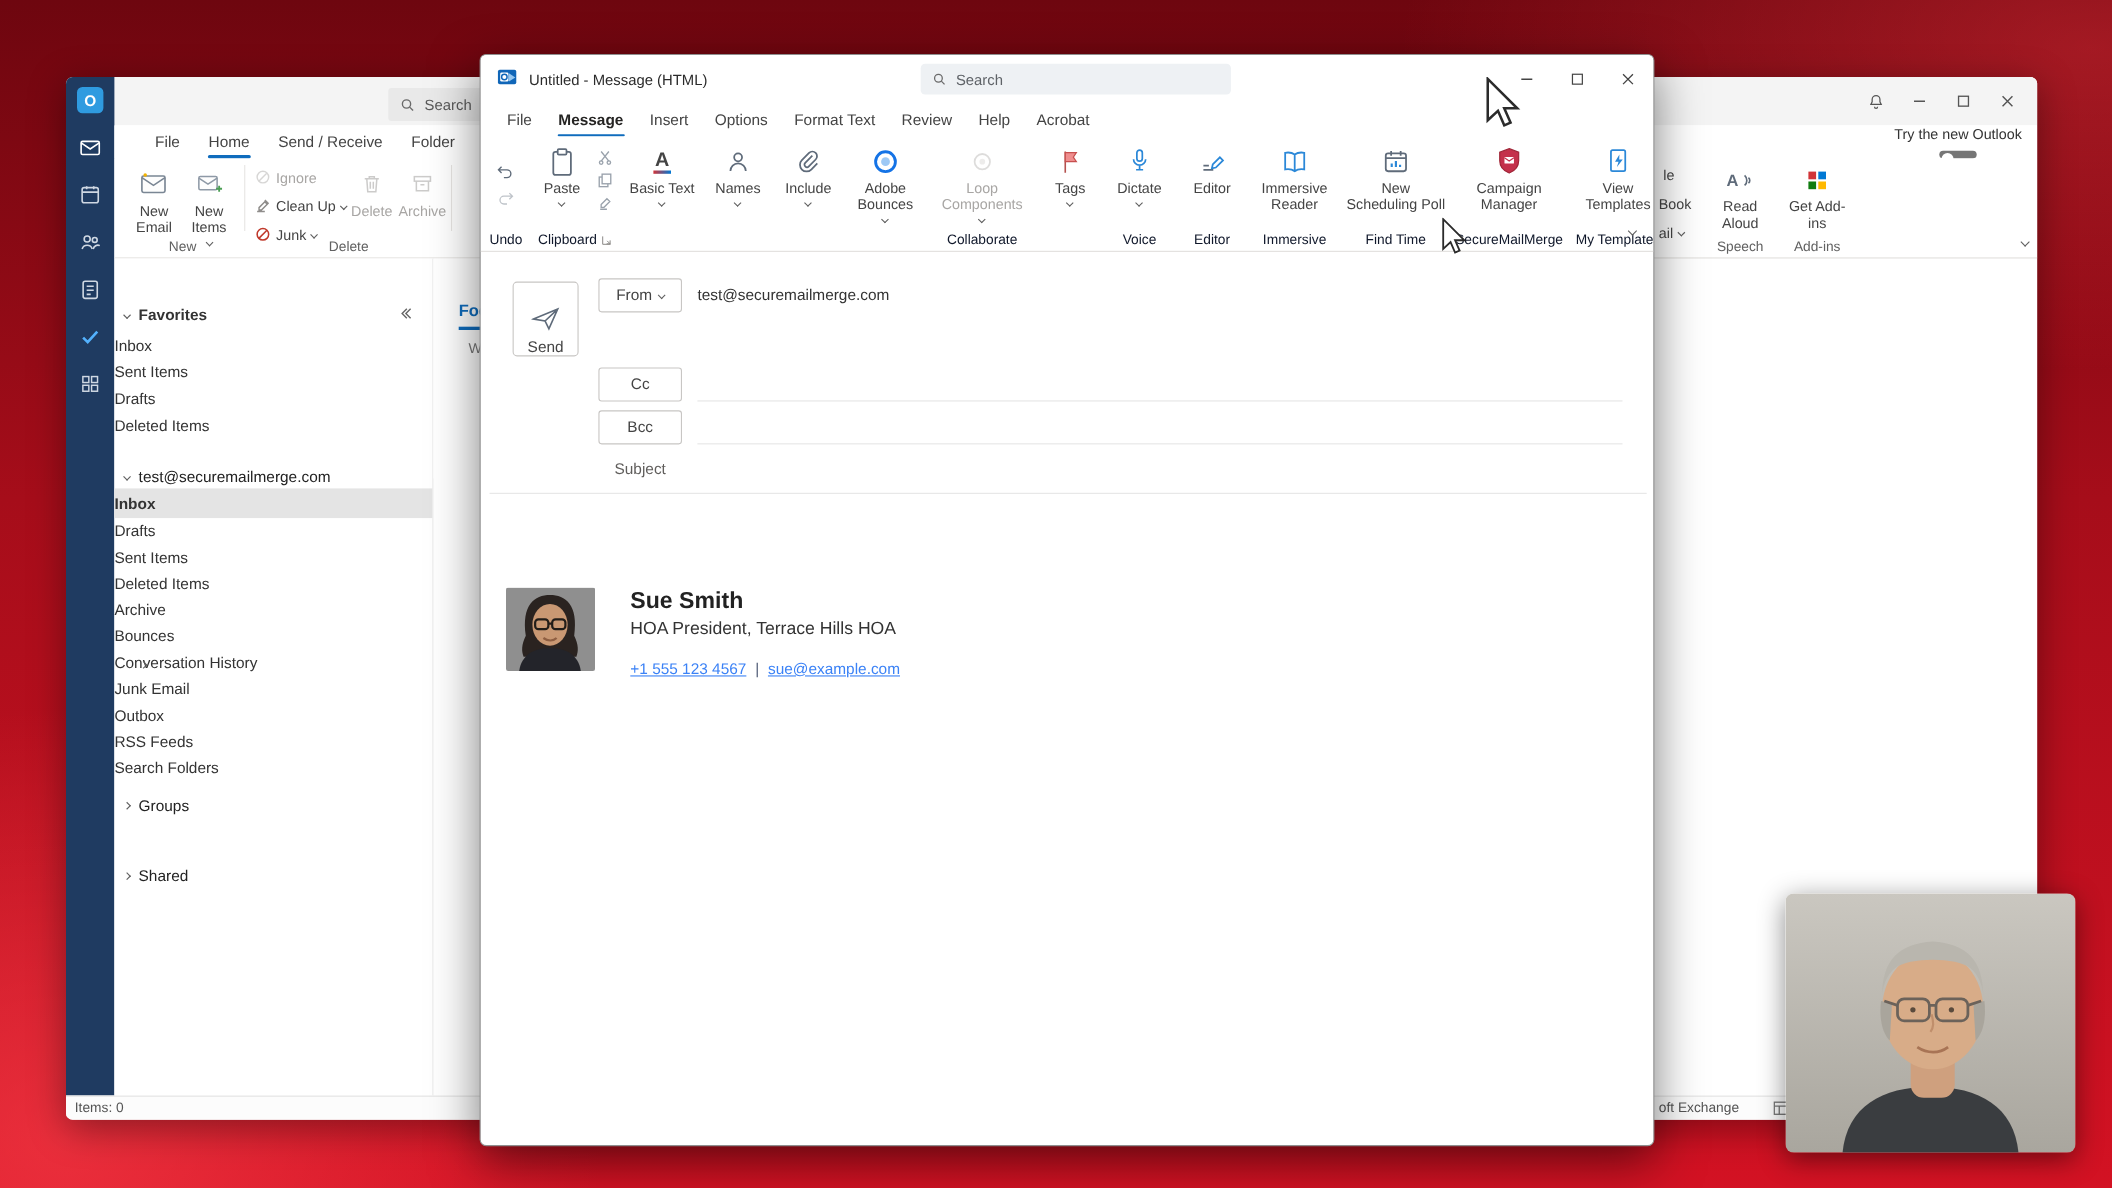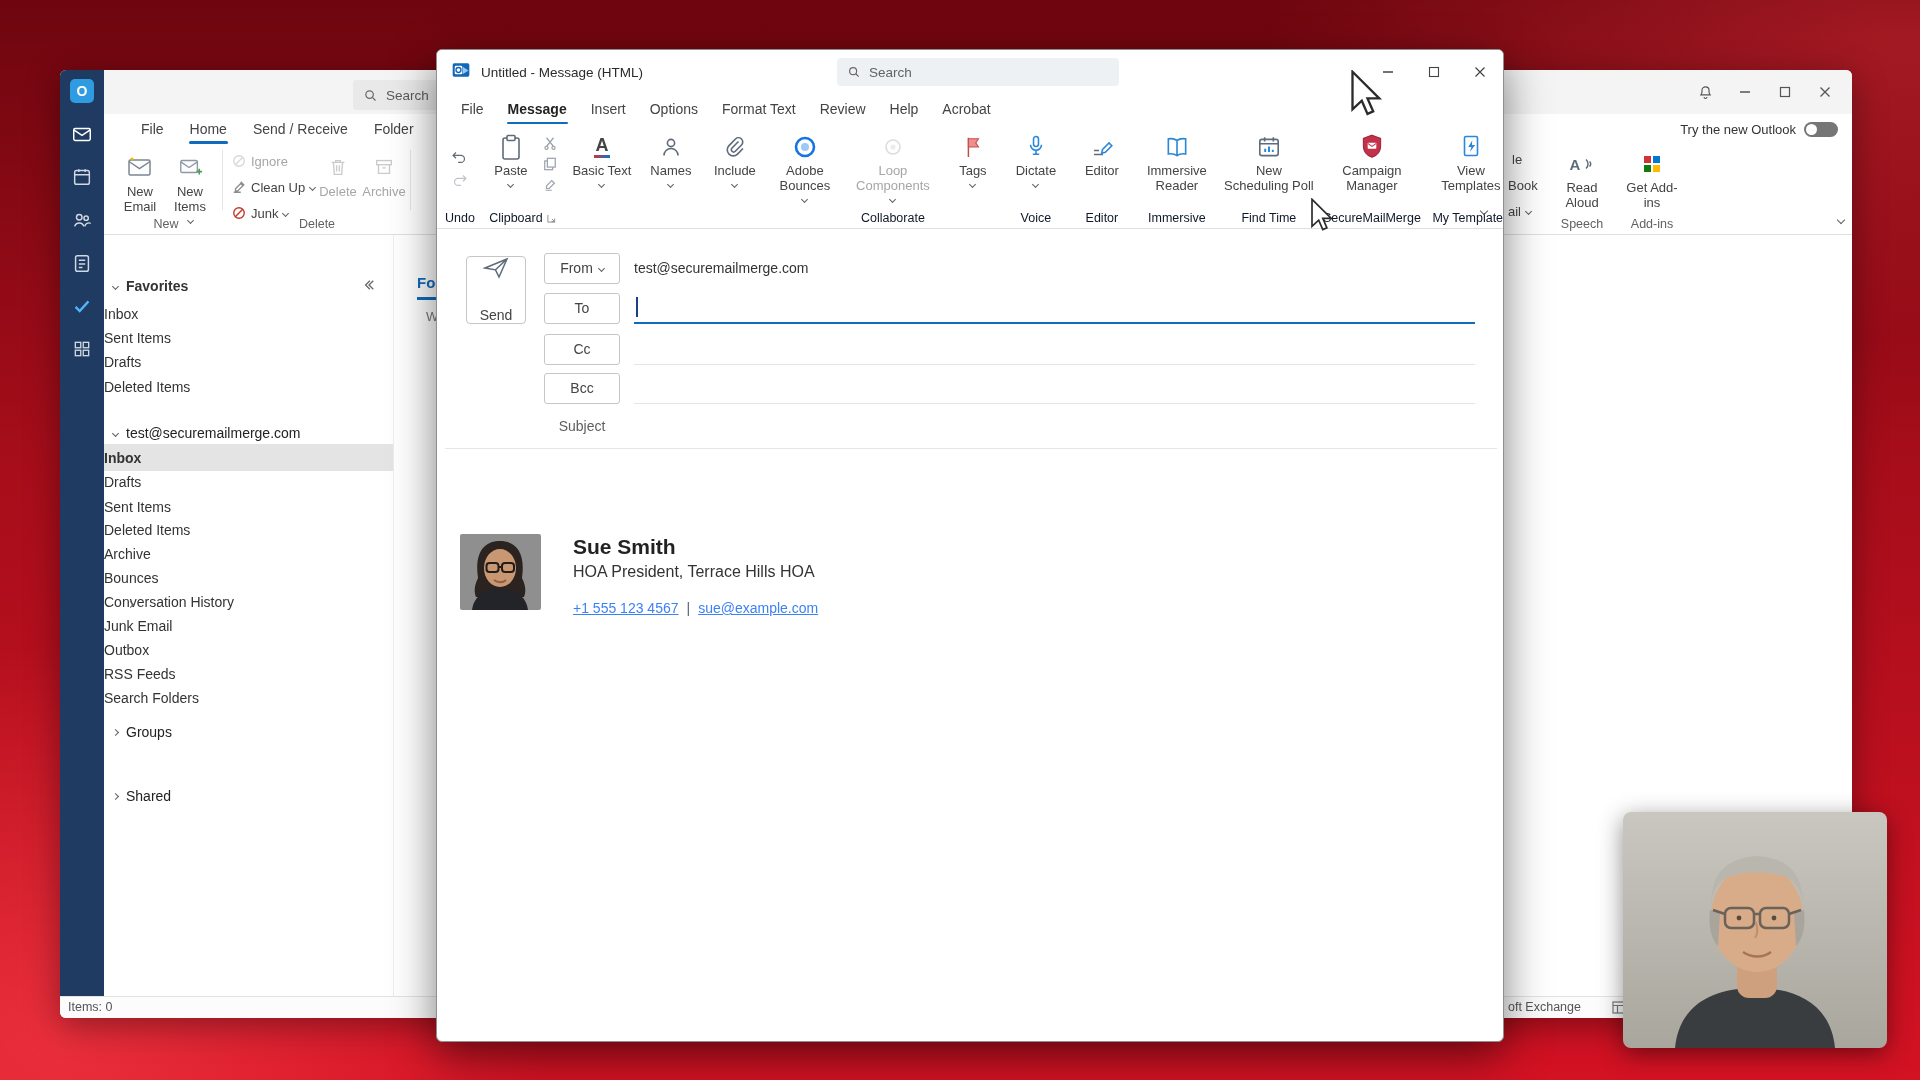--- a/index.html
+++ b/index.html
@@ -28,21 +28,21 @@
   .mw-search { position:absolute; left:293px; top:10px; width:300px; height:30px; background:#e9e9e9;
                border-radius:3px; display:flex; align-items:center; padding-left:10px; gap:8px;
                font-size:13.5px; color:#5a5a5a; }
 
   .mw-menubar { position:absolute; left:44px; top:44px; right:0; height:30px; background:#fff;
                 display:flex; align-items:center; padding-left:24px; }
   .mtab { padding:0 13px; font-size:14px; color:#444; height:100%; display:flex; align-items:center; position:relative; }
   .mtab.active::after { content:""; position:absolute; left:12px; right:12px; bottom:0; height:3px;
                         background:#0f6cbd; border-radius:2px; }
   .try-new { position:absolute; right:14px; top:0; height:30px; display:flex; align-items:center; gap:8px;
-             font-size:13px; color:#333; }
+             font-size:13px; color:#333;flex-direction:column; }
   .toggle { width:34px; height:15px; border-radius:8px; background:#767676; position:relative; }
   .toggle .knob { position:absolute; left:2px; top:2px; width:11px; height:11px; border-radius:50%; background:#fff; }
 
   .mw-ribbon { position:absolute; left:44px; top:74px; right:0; height:91px; background:#fff;
                border-bottom:1px solid #e1dfdd; font-size:13px; color:#444; }
   .bbtn { position:absolute; width:48px; text-align:center; line-height:15px; }
   .bbtn .bic { height:30px; display:flex; align-items:center; justify-content:center; margin-bottom:2px; }
   .sbtnrow { position:absolute; height:20px; display:flex; align-items:center; gap:5px; font-size:13px; }
   .grp-lab { position:absolute; bottom:3px; font-size:12.5px; color:#616161; text-align:center; }
   .vsep { position:absolute; top:6px; bottom:24px; width:1px; background:#e7e5e3; }
@@ -104,21 +104,21 @@
   .csep { width:1px; background:#e6e4e2; margin:6px 5px 9px; }
   .rbtn { display:flex; flex-direction:column; align-items:center; padding-top:3px; }
   .ric { height:32px; display:flex; align-items:center; justify-content:center; }
   .rlb { font-size:13px; line-height:15px; color:#444; text-align:center; }
   .rchev { height:9px; display:flex; justify-content:center; align-items:center; margin-top:2px; }
   .smicons { display:flex; flex-direction:column; gap:3px; padding-top:6px; margin-left:3px; }
   .smicons .si { width:20px; height:18px; display:flex; align-items:center; justify-content:center; }
   .collapse-chev { position:absolute; right:16px; bottom:10px; }
 
   .send-btn { position:absolute; left:29px; top:206px; width:60px; height:68px; border:1px solid #c8c6c4;
-              border-radius:4px; display:flex; flex-direction:column; align-items:center; justify-content:space-between;
+              border-radius:4px; display:flex; flex-direction:column; align-items:center; justify-content:flex-end;
               gap:6px; font-size:14px; color:#444; background:#fff; }
   .frow { position:absolute; left:107px; height:32px; display:flex; align-items:center; }
   .fldbtn { width:76px; height:31px; border:1px solid #c8c6c4; border-radius:3px; background:#fff;
             display:flex; align-items:center; justify-content:center; gap:6px; font-size:14px; color:#444; }
   .fval { margin-left:14px; width:841px; height:31px; display:flex; align-items:center;
           font-size:14px; color:#333; position:relative; }
   .fval.focusline { border-bottom:2px solid #0f6cbd; }
   .fval.lightline { border-bottom:1px solid #e5e5e5; }
   .caret-bar { width:1.5px; height:20px; background:#1a3f8b; margin-left:2px; }
   .subject-lab { position:absolute; left:107px; top:368px; width:76px; text-align:center;
@@ -781,29 +781,20 @@
     <div class="frow" style="top:202px;">
       <div class="fldbtn">
         <span>From</span>
         <span class="chev small"></span>
       </div>
       <div class="fval">
         <span>test@securemailmerge.com</span>
       </div>
     </div>
 
-    <div class="frow" style="top:242px;">
-      <div class="fldbtn">
-        <span>To</span>
-      </div>
-      <div class="fval focusline">
-        <span class="caret-bar"></span>
-        <span></span>
-      </div>
-    </div>
 
     <div class="frow" style="top:283px;">
       <div class="fldbtn">
         <span>Cc</span>
       </div>
       <div class="fval lightline">
         <span></span>
       </div>
     </div>
 

